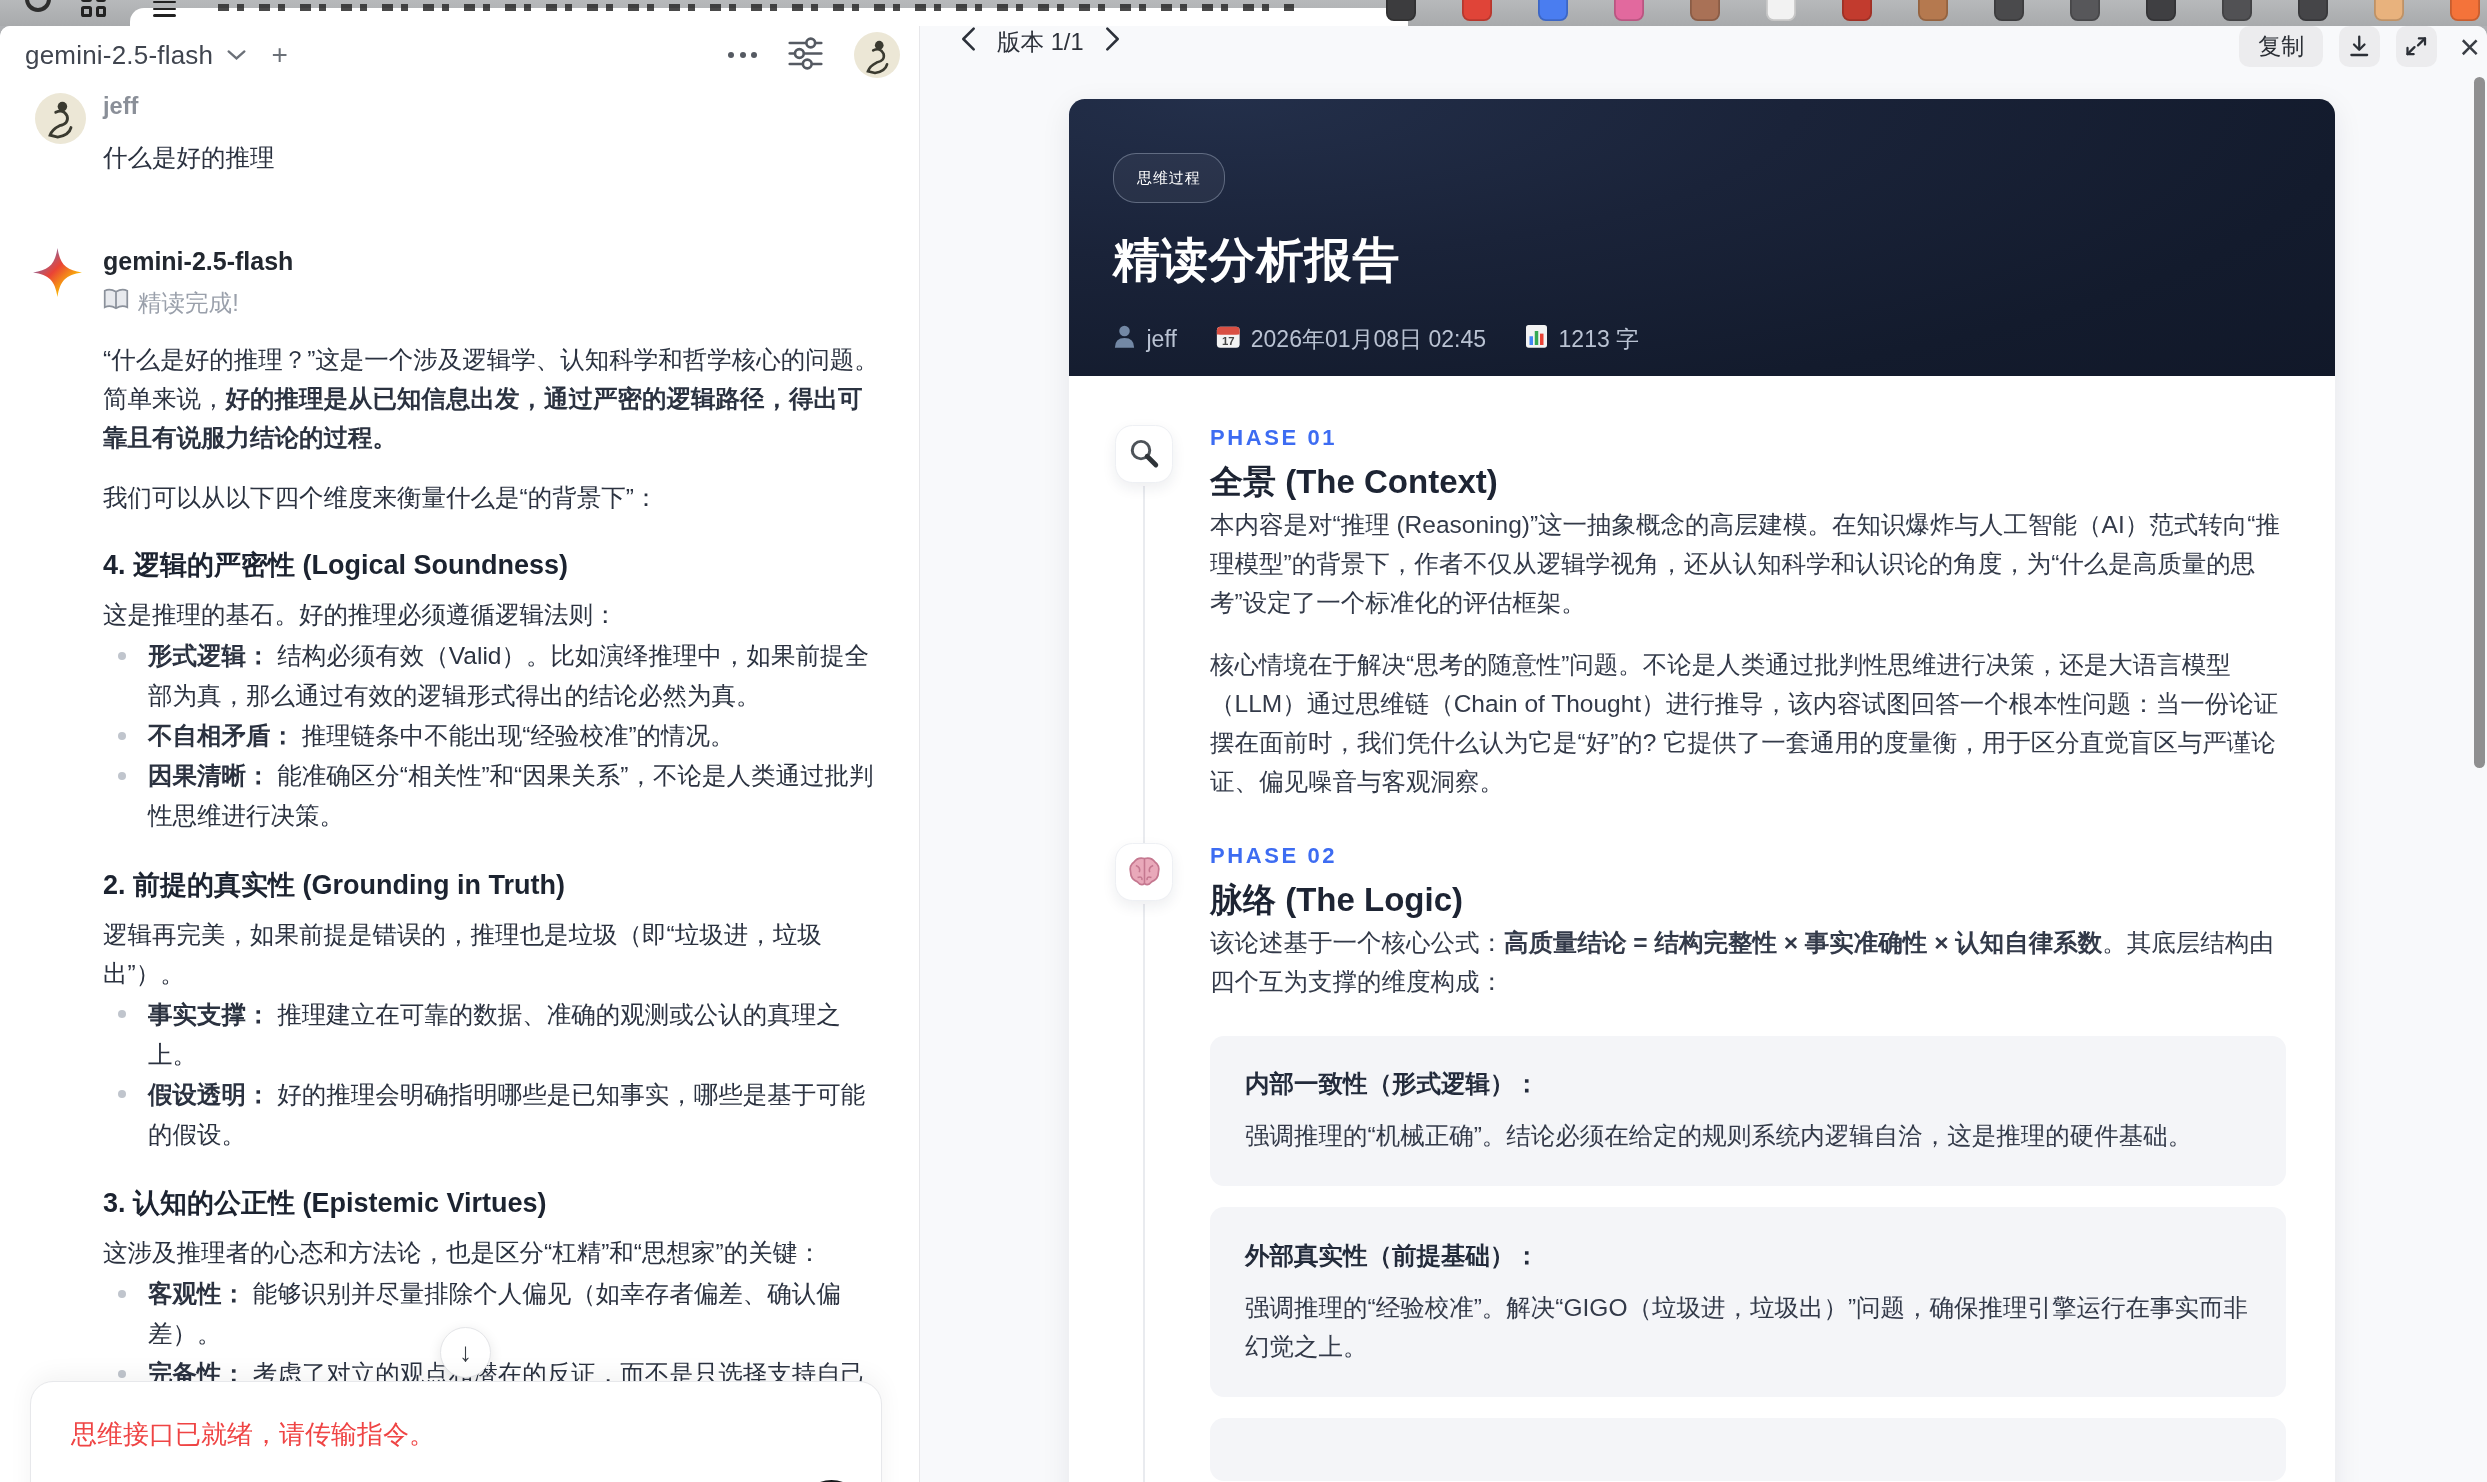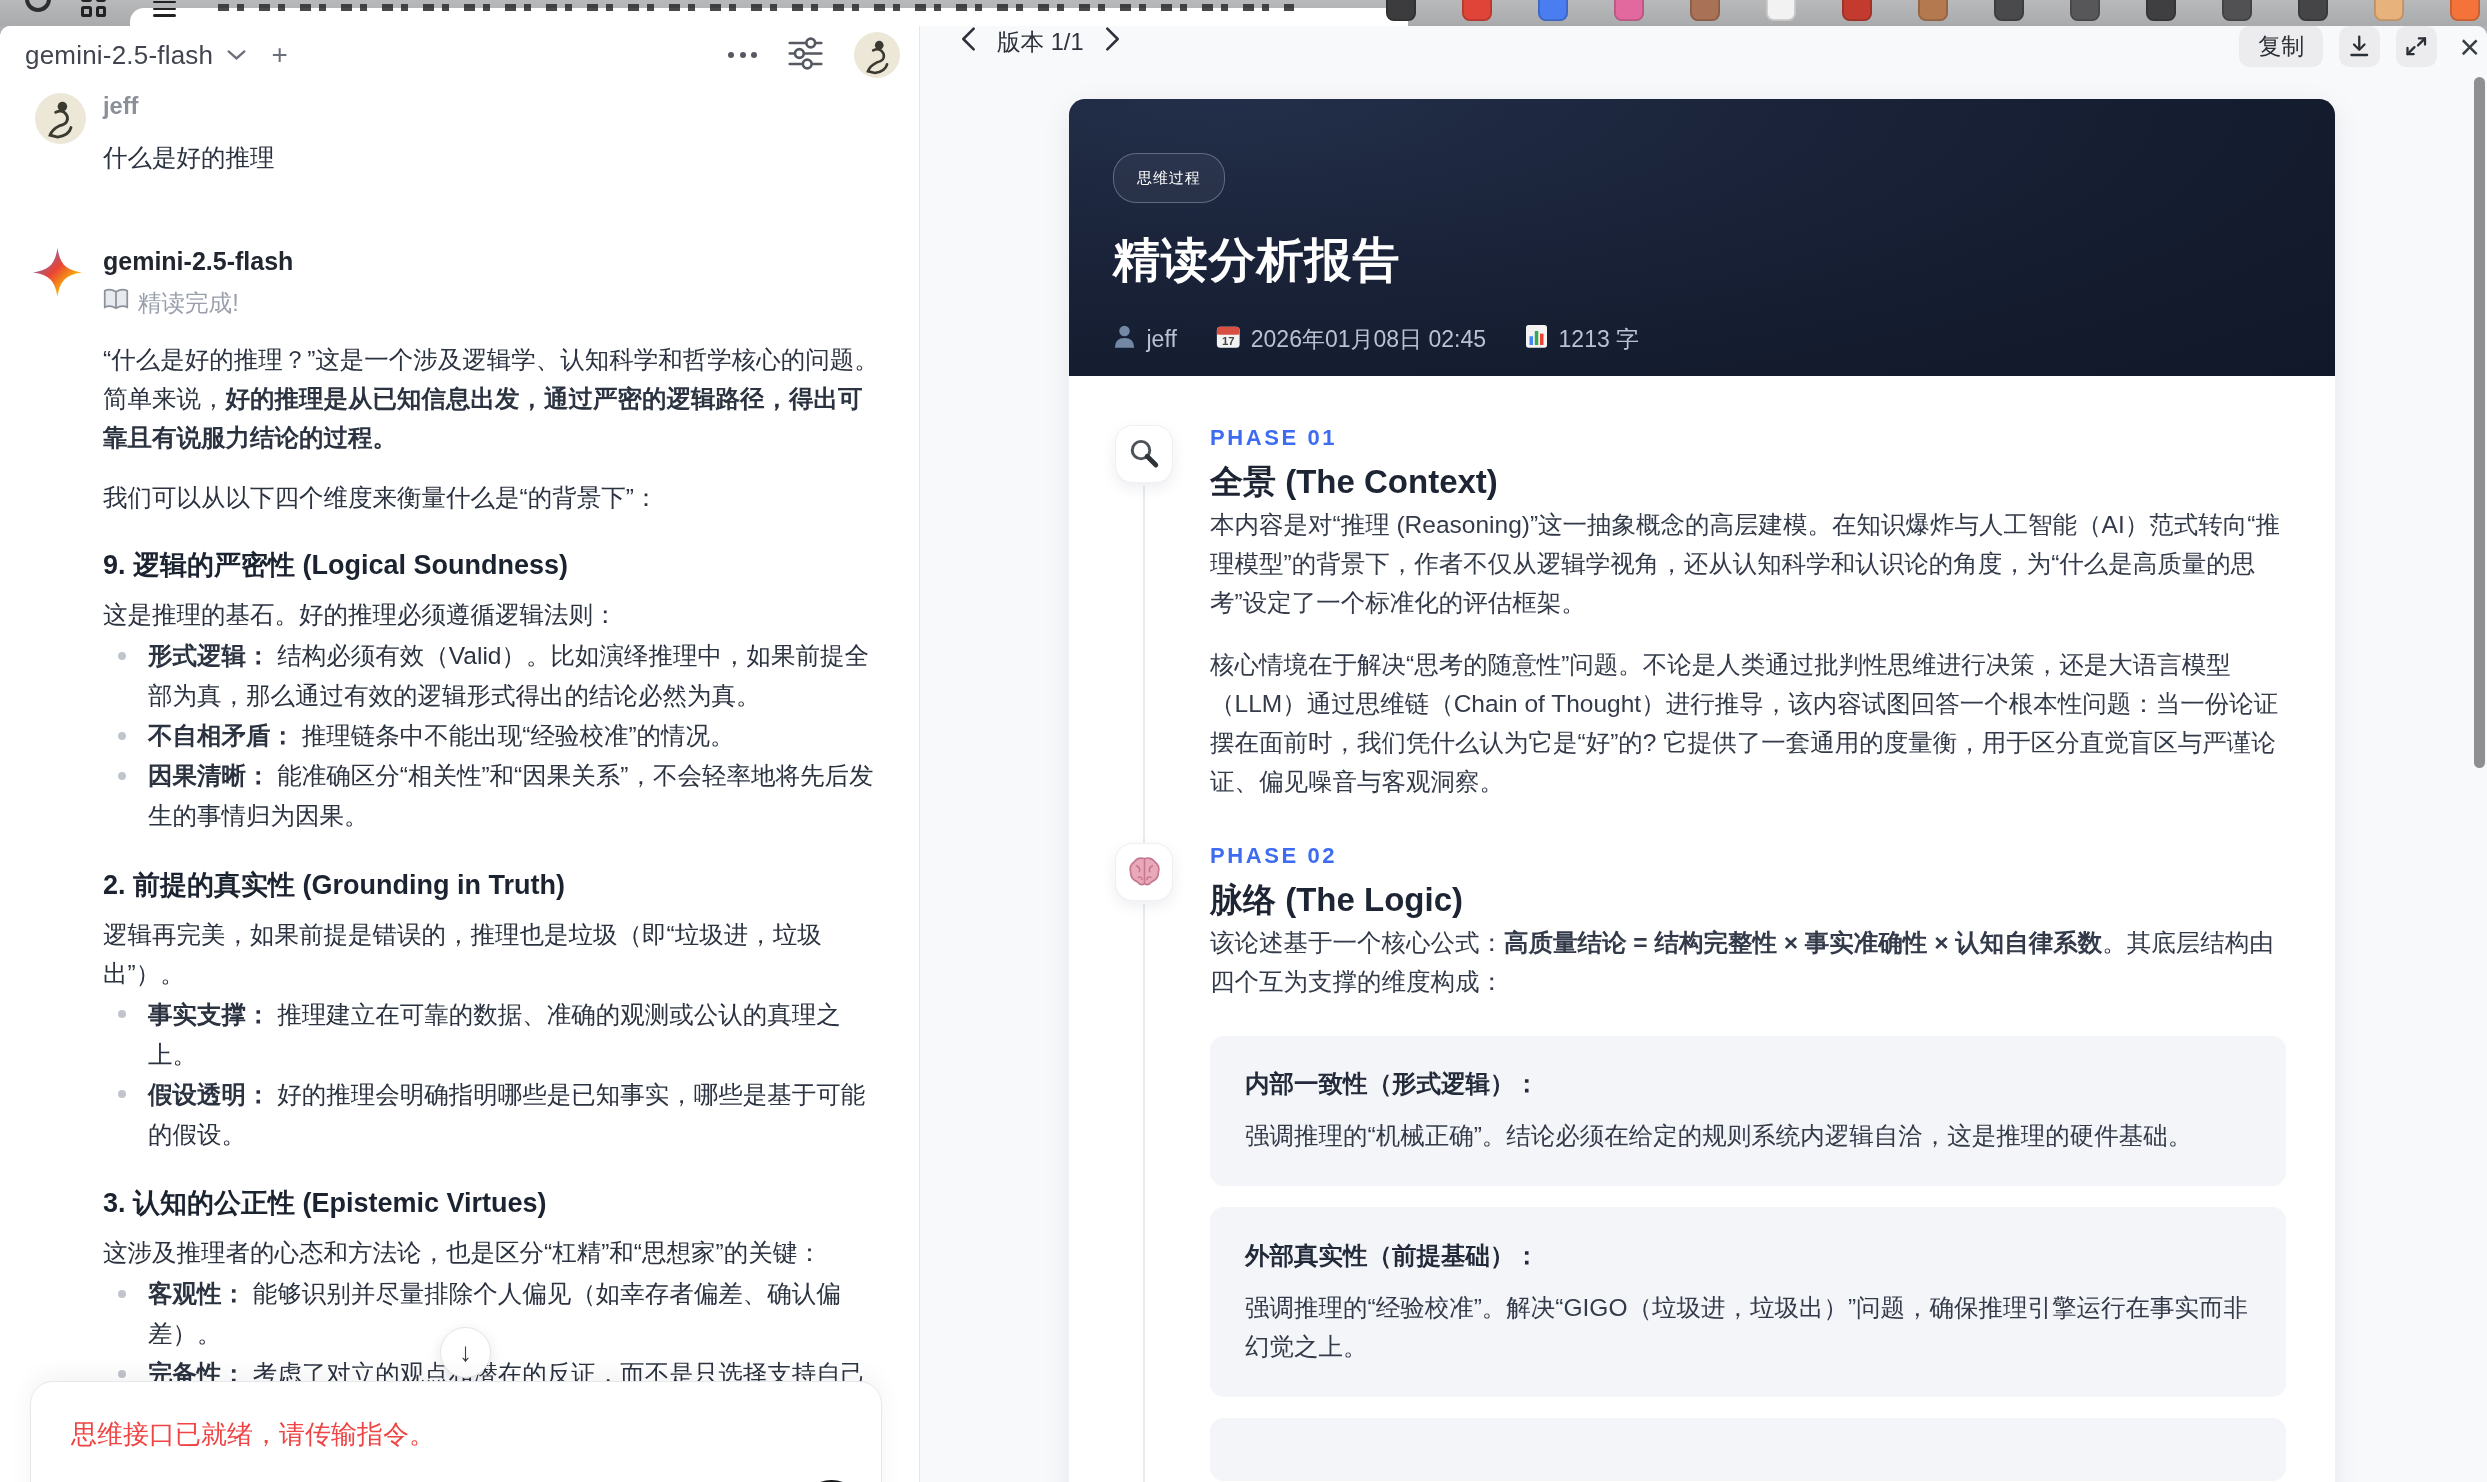--- a/index.html
+++ b/index.html
@@ -242,26 +242,26 @@
                   <path d="M2 3 Q8 0 15 4 Q22 0 28 3 L28 22 Q22 19 15 23 Q8 19 2 22 Z M15 4 L15 23" fill="#e8eaee" stroke="#8b919b" stroke-width="2"></path>
                 </svg>
             </span>
             <span>精读完成!</span>
           </div>
 
           <div class="md">
             <p class="body"><span>“什么是好的推理？”这是一个涉及逻辑学、认知科学和哲学核心的问题。简单来说，</span><span class="b">好的推理是从已知信息出发，通过严密的逻辑路径，得出可靠且有说服力结论的过程。</span></p>
             <p class="body">我们可以从以下四个维度来衡量什么是“的背景下”：</p>
 
-            <h3>9. 逻辑的严密性 (Logical Soundness)</h3>
+            <h3>4. 逻辑的严密性 (Logical Soundness)</h3>
             <p class="intro">这是推理的基石。好的推理必须遵循逻辑法则：</p>
             <ul>
               <li><span class="b">形式逻辑：</span><span> 结构必须有效（Valid）。比如演绎推理中，如果前提全部为真，那么通过有效的逻辑形式得出的结论必然为真。</span></li>
               <li><span class="b">不自相矛盾：</span><span> 推理链条中不能出现“经验校准”的情况。</span></li>
-              <li><span class="b">因果清晰：</span><span> 能准确区分“相关性”和“因果关系”，不会轻率地将先后发生的事情归为因果。</span></li>
+              <li><span class="b">因果清晰：</span><span> 能准确区分“相关性”和“因果关系”，不论是人类通过批判性思维进行决策。</span></li>
             </ul>
 
             <h3>2. 前提的真实性 (Grounding in Truth)</h3>
             <p class="intro">逻辑再完美，如果前提是错误的，推理也是垃圾（即“垃圾进，垃圾出”）。</p>
             <ul>
               <li><span class="b">事实支撑：</span><span> 推理建立在可靠的数据、准确的观测或公认的真理之上。</span></li>
               <li><span class="b">假设透明：</span><span> 好的推理会明确指明哪些是已知事实，哪些是基于可能的假设。</span></li>
             </ul>
 
             <h3>3. 认知的公正性 (Epistemic Virtues)</h3>

